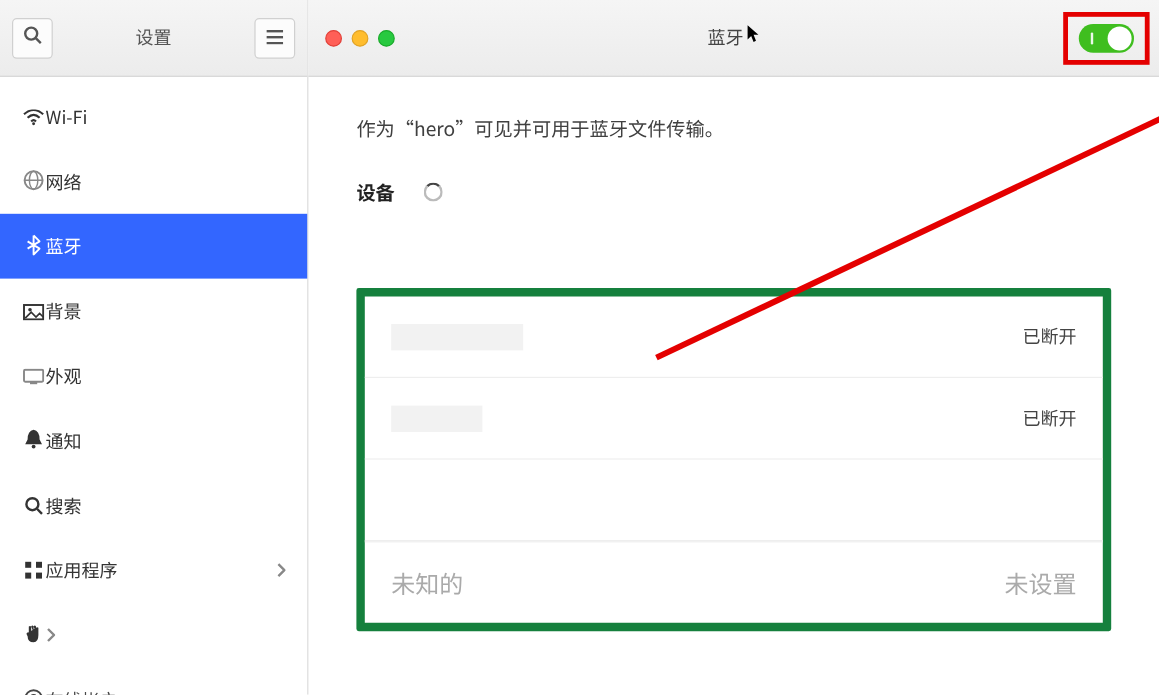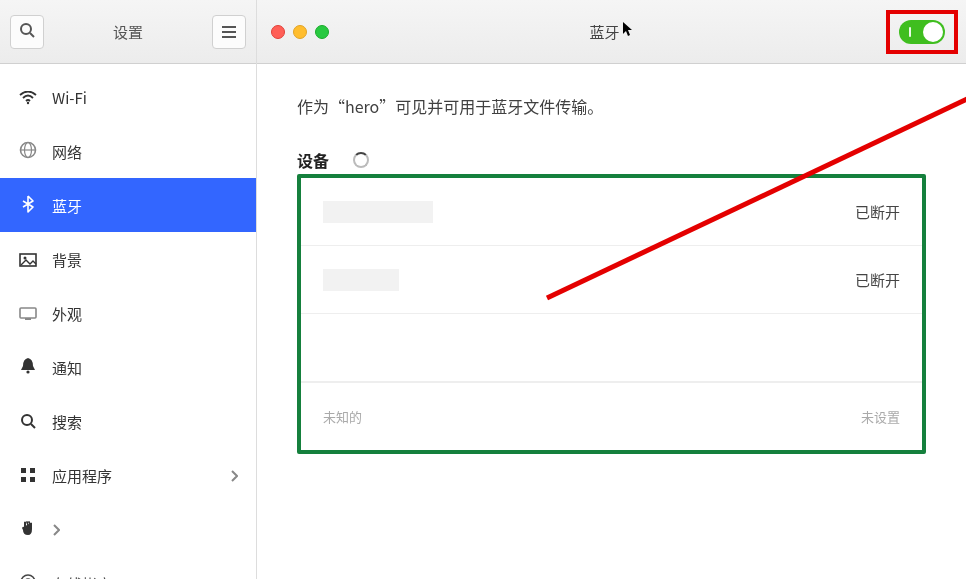--- a/index.html
+++ b/index.html
@@ -5,21 +5,21 @@
   * { box-sizing: border-box; margin: 0; padding: 0; }
   html, body { width: 966px; height: 579px; font-family: "Noto Sans CJK SC", "PingFang SC", "Microsoft YaHei", sans-serif; font-size: 15px; color: #333; background: #fff; overflow: hidden; }
   .app { display: flex; width: 100%; height: 100%; }
 
   
   .sidebar { width: 257px; height: 100%; border-right: 1px solid #ddd; display: flex; flex-direction: column; background: #fff; }
   .sidebar-header { height: 64px; display: flex; align-items: center; padding: 0 10px; gap: 20px; background: linear-gradient(#f5f5f5,#ececec); border-bottom: 1px solid #d0d0d0; }
   .icon-btn { width: 34px; height: 34px; background: #fcfcfc; border: 1px solid #d0d0d0; border-radius: 4px; display: flex; align-items: center; justify-content: center; cursor: pointer; }
   .sidebar-title { flex: 1; text-align: center; color: #555; font-size: 15px; }
   .nav { flex: 1; overflow-y: auto; padding-top: 6px; }
-  .nav-item { height: 54px; display: flex; align-items: center; padding: 0 18px; gap: 14px; cursor: pointer; color: #333; }
+  .nav-item { height: 54px; display: flex; align-items: center; padding: 0 18px; cursor: pointer; color: #333; }
   .nav-item.selected { background: #3366ff; color: #fff; }
   .nav-item .label { flex: 1; }
   .nav-item .chev { color: #888; }
   .nav-icon { width: 20px; text-align: center; font-size: 17px; }
 
   
   .content { flex: 1; display: flex; flex-direction: column; position: relative; }
   .content-header { height: 64px; background: linear-gradient(#f5f5f5,#ececec); border-bottom: 1px solid #d0d0d0; display: flex; align-items: center; padding: 0 14px; position: relative; }
   .traffic { display: flex; gap: 8px; }
   .tl { width: 14px; height: 14px; border-radius: 50%; }
@@ -30,30 +30,30 @@
   .cursor-arrow { display:inline-block; transform: translateY(-1px); }
 
   
   .toggle-wrap { position: absolute; right: 8px; top: 10px; width: 72px; height: 44px; border: 4px solid #e40000; display: flex; align-items: center; justify-content: center; }
   .toggle { width: 46px; height: 24px; background: #3fbe1f; border-radius: 12px; position: relative; cursor: pointer; }
   .toggle::after { content: ""; position: absolute; right: 2px; top: 2px; width: 20px; height: 20px; background: #fff; border-radius: 50%; }
   .toggle::before { content: ""; position: absolute; left: 10px; top: 7px; width: 2px; height: 10px; background: rgba(255,255,255,0.9); border-radius:1px; }
 
   .content-body { flex: 1; padding: 30px 40px 0 40px; position: relative; }
   .desc { font-size: 16px; color: #404040; margin-bottom: 30px; }
-  .section-title { font-size: 16px; font-weight: 600; color: #222; display: inline-flex; align-items: center; gap: 24px; margin-bottom: 2px; }
+  .section-title { font-size: 16px; font-weight: 600; color: #222; display: inline-flex; align-items: center; gap: 24px; margin-bottom: 28px; }
   .spinner { width: 16px; height: 16px; border: 2px solid #bbb; border-top-color: #444; border-radius: 50%; display:inline-block; }
 
-  .device-list { border: 4px solid #15803d; border-radius: 2px; }
+  .device-list { border: 7px solid #15803d; border-radius: 2px; margin-top: 40px; }
   .device-row { height: 68px; display: flex; align-items: center; padding: 0 22px; border-bottom: 1px solid #eee; }
   .device-row:last-child { border-bottom: none; }
   .device-name-redact { width: 110px; height: 22px; background: #f2f2f2; }
   .device-row .spacer { flex: 1; }
   .device-status { color: #444; font-size: 15px; }
-  .device-row.footer .left, .device-row.footer .right { color: #aaa; font-size: 13px; }
+  .device-row.footer .left, .device-row.footer .right { color: #aaa; font-size: 20px; }
   .device-row.footer { border-top: 1px solid #eee; }
   .device-row.empty { }
 
   
   .annotation { position: absolute; left: 270px; top: 8px; width: 620px; height: 300px; pointer-events: none; }
 </style>
 </head>
 <body>
 
 <div class="app">

